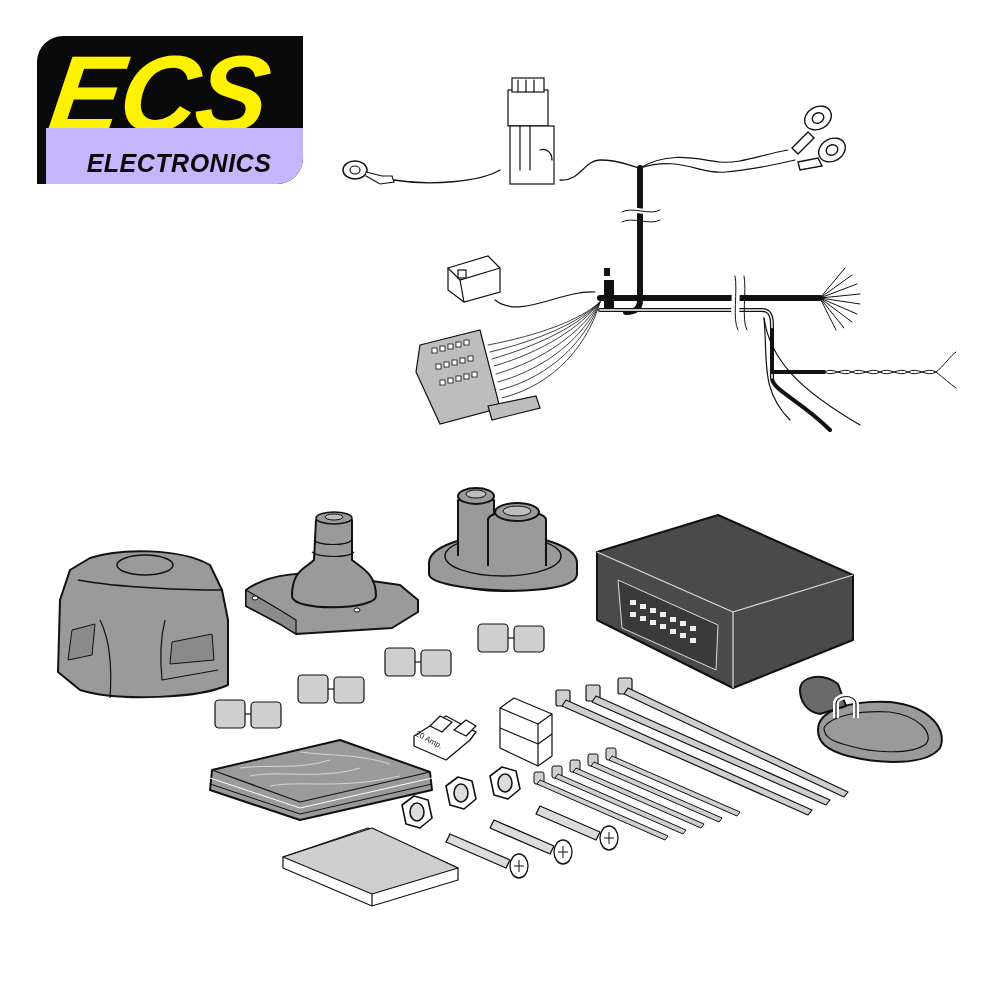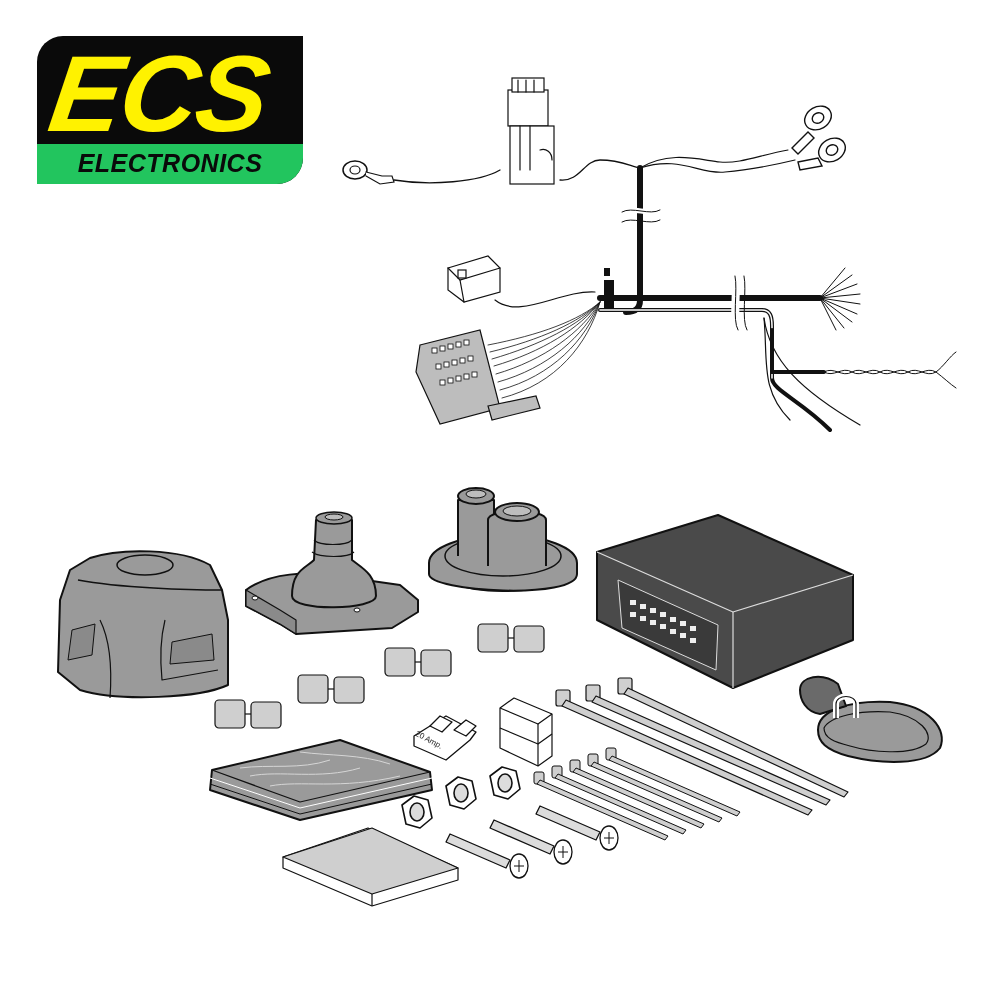--- a/index.html
+++ b/index.html
@@ -1,20 +1,20 @@
 <!DOCTYPE html>
 <html><head>
 <meta charset="utf-8">
 <style>
   html, body { margin: 0; padding: 0; background: #ffffff; }
   body { width: 1000px; height: 1000px; position: relative; overflow: hidden; font-family: "Liberation Sans", sans-serif; }
   .logo { position: absolute; left: 37px; top: 36px; width: 266px; height: 148px; }
   .logo .black { position: absolute; left: 0; top: 0; width: 266px; height: 148px; background: #0a0a0a; border-radius: 26px 0 26px 0; overflow: hidden; }
   .logo .brand { position: absolute; left: 14px; top: 4px; font-family: "Liberation Sans", sans-serif; font-weight: bold; font-style: italic; font-size: 108px; letter-spacing: -2px; color: #fff200; line-height: 1; transform: skewX(-8deg); }
-  .logo .band { position: absolute; left: 0; bottom: 0; width: 266px; height: 40px; background: #22c55e; }
+  .logo .band { position: absolute; left: 9px; bottom: 0; width: 266px; height: 56px; background: #c4b5fd; }
   .logo .sub { position: absolute; left: 0; bottom: 6px; width: 266px; text-align: center; font-weight: bold; font-style: italic; font-size: 25px; color: #0a0a0a; letter-spacing: 0.5px; }
   svg.art { position: absolute; left: 0; top: 0; }
   .fuse-label { position: absolute; left: 418px; top: 729px; font-size: 8px; color: #222; transform: rotate(28deg); transform-origin: left top; font-family: "Liberation Sans", sans-serif; }
 </style>
 </head>
 <body>
 
 <div class="logo">
   <div class="black">
     <div class="brand">ECS</div>

